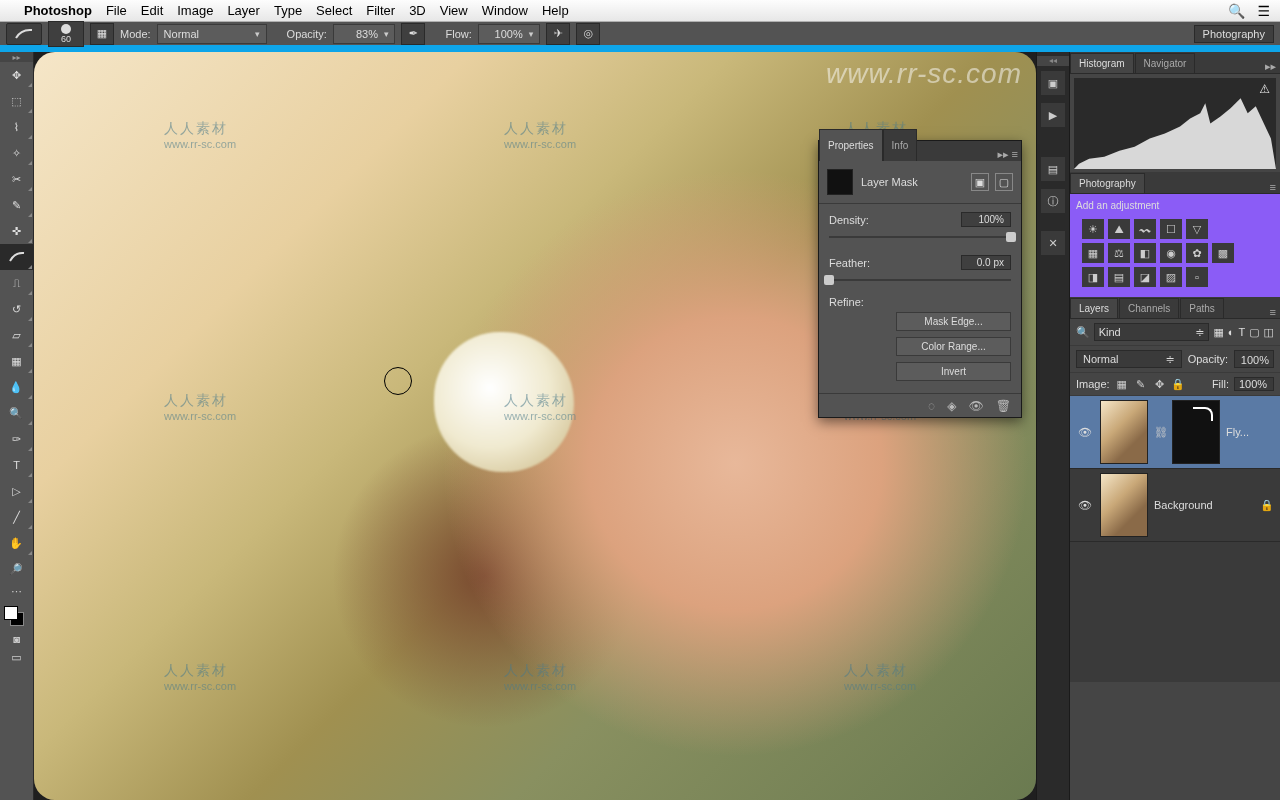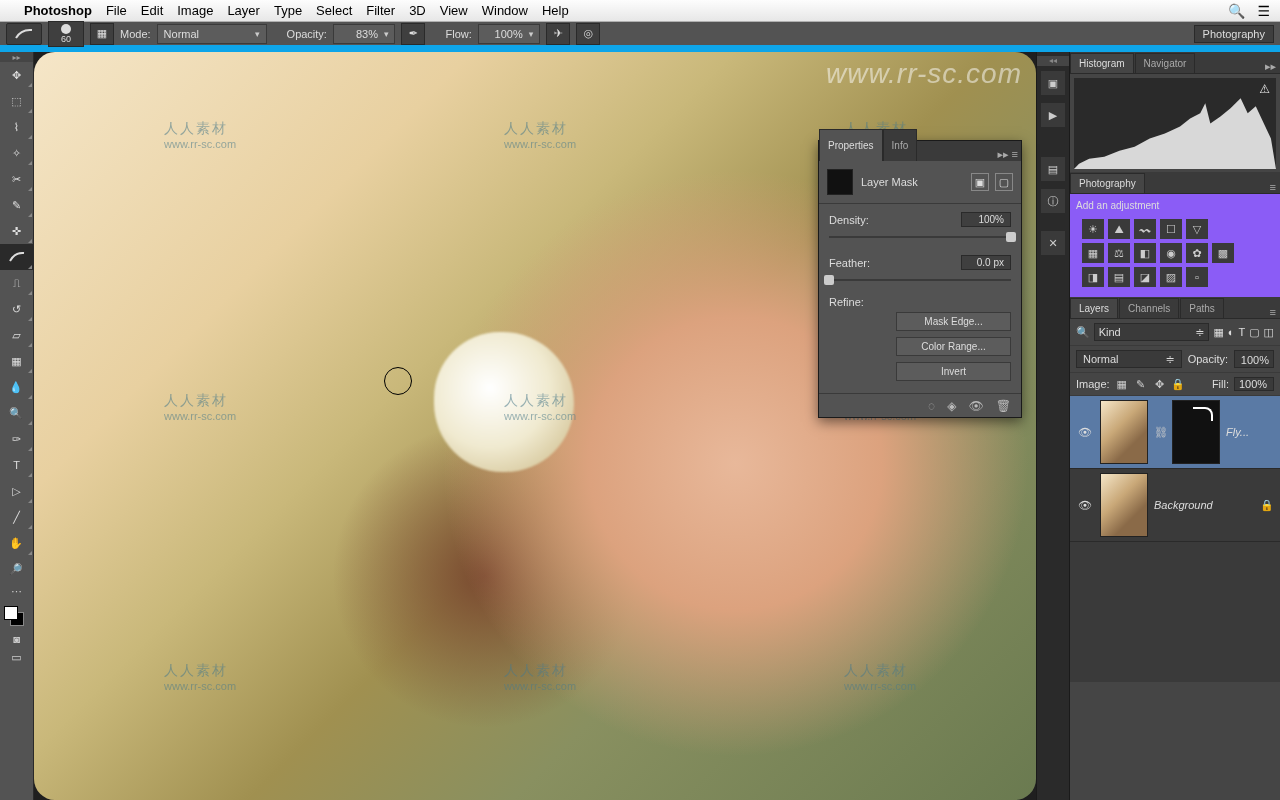--- a/index.html
+++ b/index.html
@@ -87,21 +87,21 @@
 .lock-row .li { width:14px; height:14px; color:#ccc; display:flex; align-items:center; justify-content:center; cursor:pointer; }
 
 .layer-list { background:#3a3a3a; }
 .layer { display:flex; align-items:center; padding:4px 6px; border-bottom:1px solid #2a2a2a; gap:6px; }
 .layer.selected { background:#5a7aa5; }
 .layer .vis { width:18px; color:#ddd; cursor:pointer; text-align:center; }
 .layer .thumb { width:48px; height:64px; background:linear-gradient(135deg,#f5e6c8,#c9a878 40%,#8a6a48 70%); border:1px solid #222; }
 .layer .mask-thumb { width:48px; height:64px; background:#111; border:1px solid #222; position:relative; }
 .layer .mask-thumb::after { content:""; position:absolute; top:6px; right:6px; width:18px; height:12px; border-top:2px solid #fff; border-right:2px solid #fff; border-radius:0 8px 0 0; }
 .layer .link { width:12px; color:#ccc; text-align:center; }
-.layer .lname { flex:1; font-style:italic; font-size:11px; }
+.layer .lname { flex:1; font-size:11px; }
 .layer .lock-icon { color:#ccc; }
 
 .layers-bottom { height:140px; background:#3a3a3a; }
 
 
 .properties-panel { position:absolute; top:140px; left:818px; width:204px; background:#535353; border:1px solid #1a1a1a; box-shadow:0 4px 12px rgba(0,0,0,0.5); color:#ddd; z-index:50; }
 .properties-panel .pp-tabs { height:20px; display:flex; background:#3a3a3a; align-items:flex-end; }
 .properties-panel .pp-tabs .tab { padding:10px 8px; background:#535353; border:1px solid #2a2a2a; border-bottom:none; font-size:10px; cursor:pointer; }
 .properties-panel .pp-tabs .tab.inactive { background:#3a3a3a; color:#aaa; }
 .properties-panel .pp-tabs .rear { margin-left:auto; display:flex; gap:3px; padding-right:3px; color:#aaa; }

